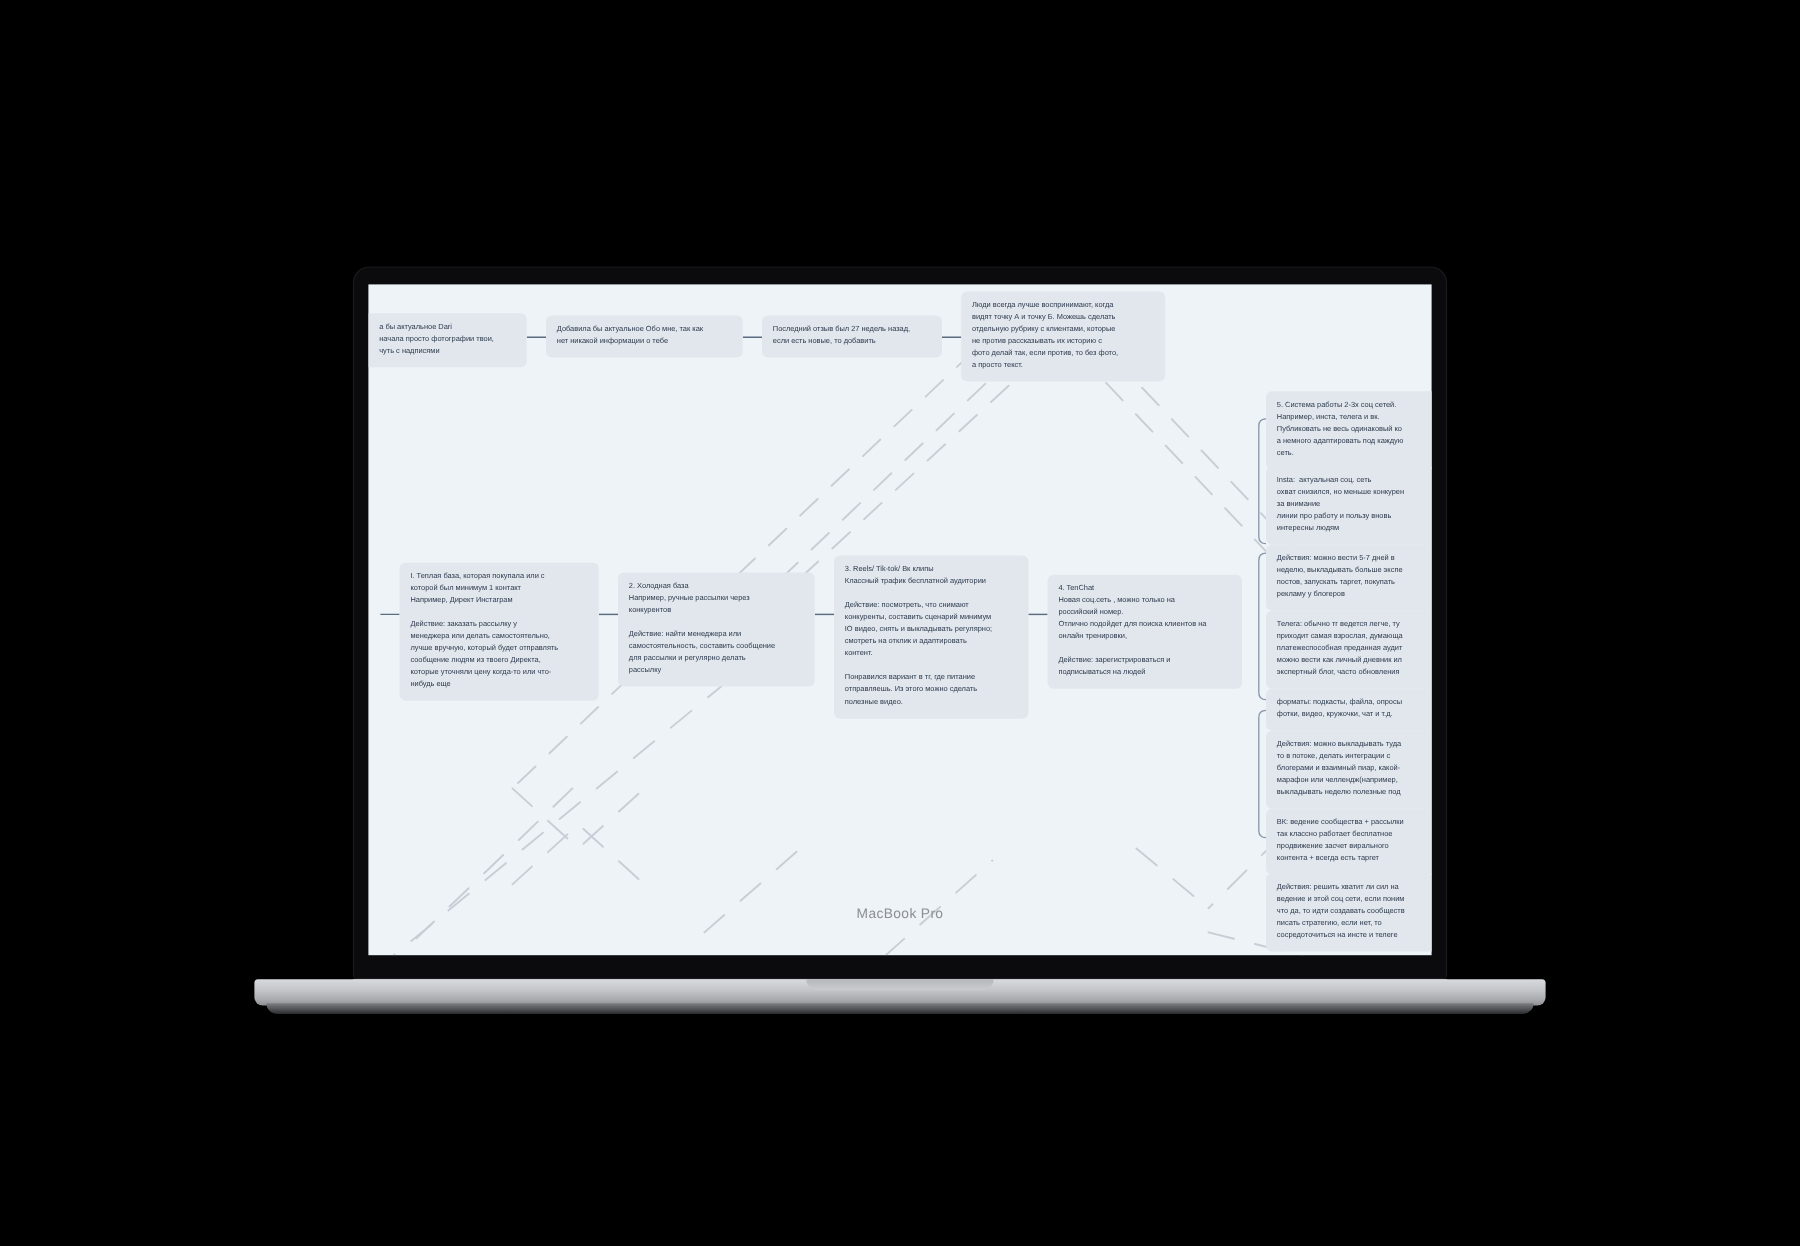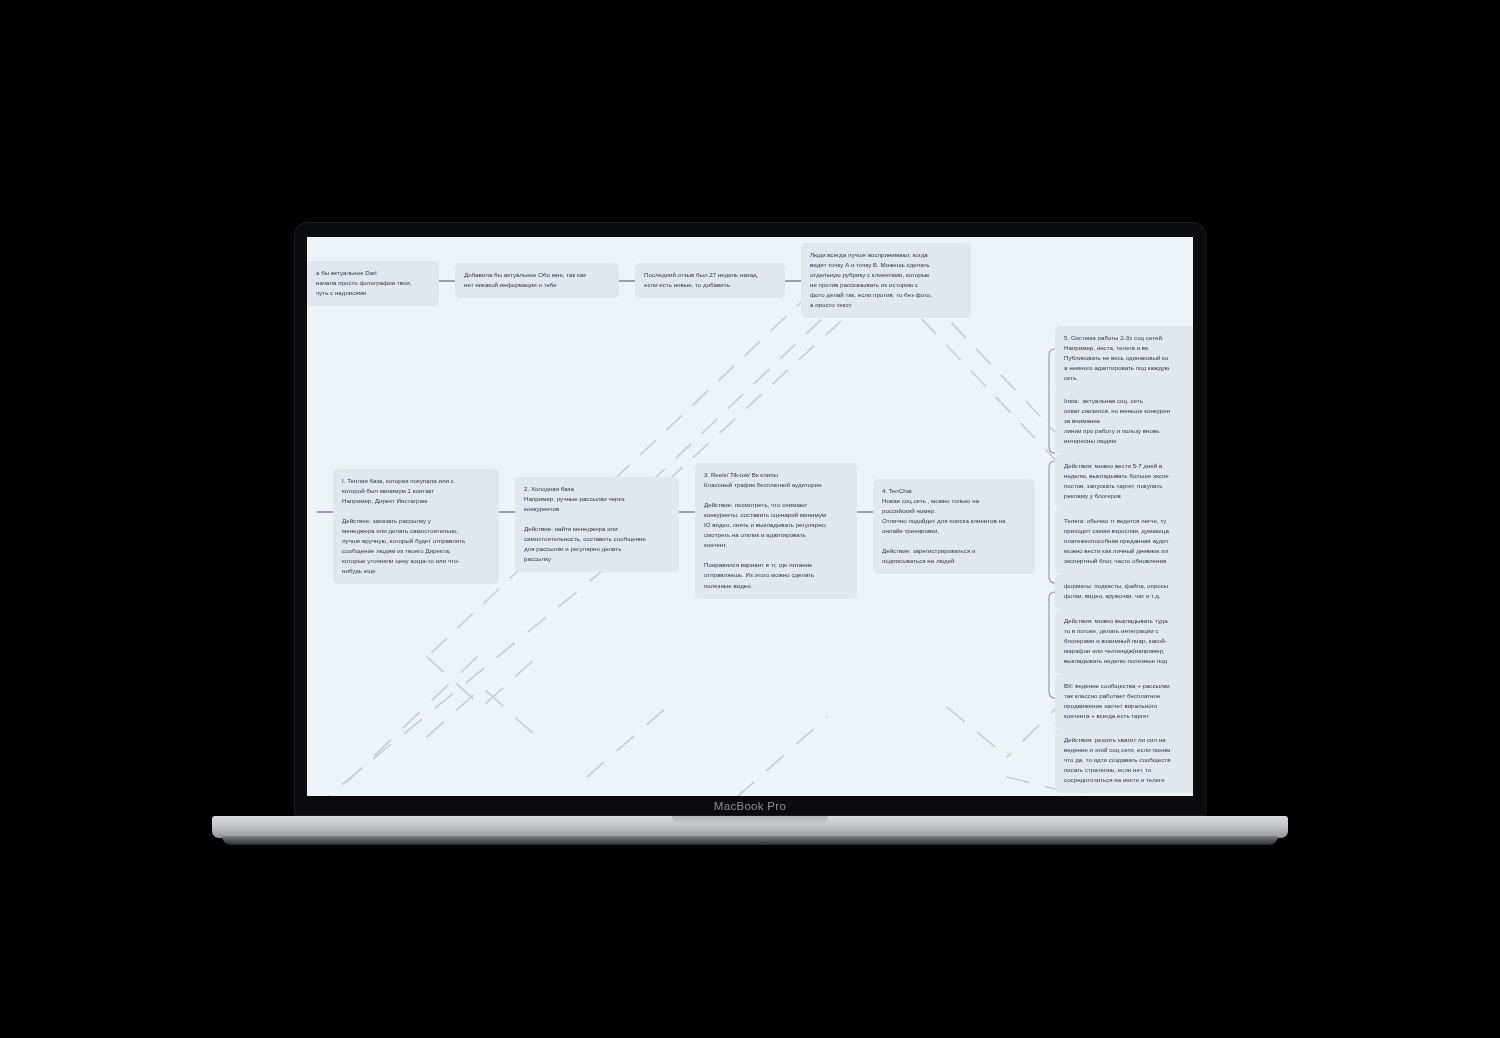--- a/index.html
+++ b/index.html
@@ -29,21 +29,21 @@
   #laptop-screen {
     position: absolute;
     left: 307px; top: 237px;
     width: 886px; height: 559px;
     background: #eef3f7;
     overflow: hidden;
   }
 
   #laptop-model-label {
     position: absolute;
-    left: 0; top: 800px;
+    left: 0; top: 756px;
     width: 1500px;
     text-align: center;
     color: #8d8f94;
     font-size: 11.5px;
     letter-spacing: 0.3px;
     font-family: "Liberation Sans", sans-serif;
   }
 
   #laptop-base {
     position: absolute;

